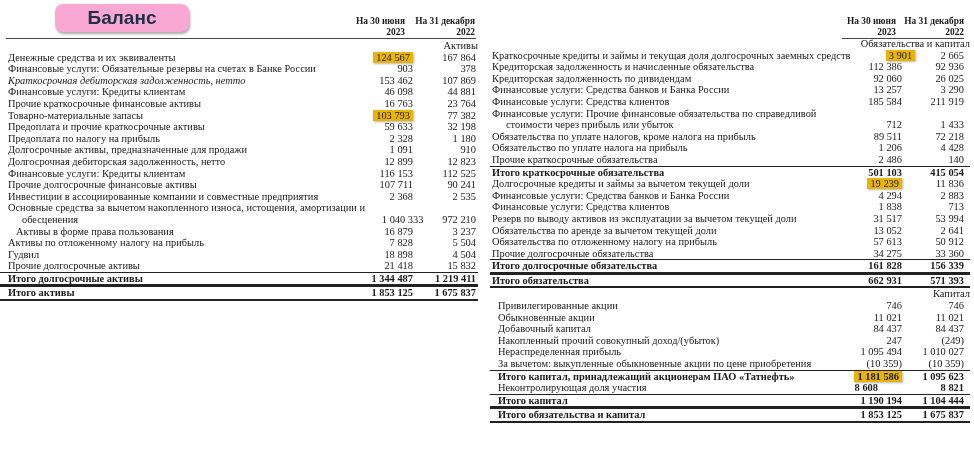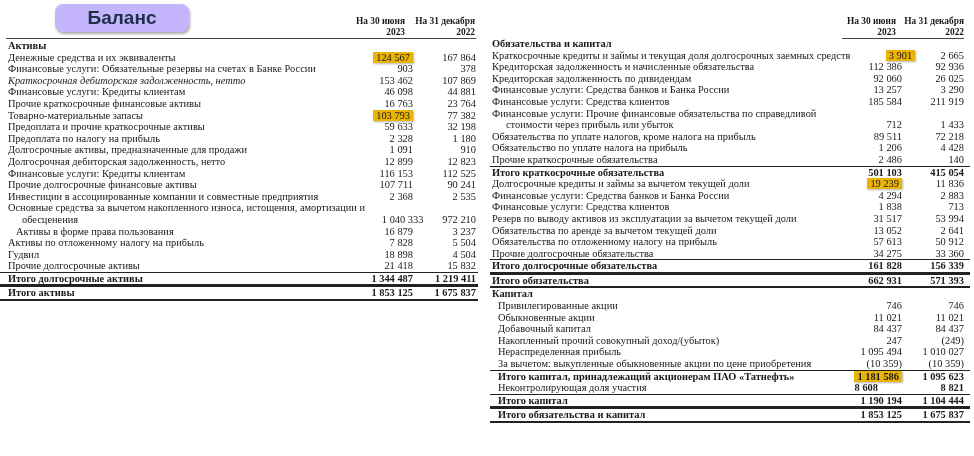--- a/index.html
+++ b/index.html
@@ -2,33 +2,33 @@
 <html><head>
 <meta charset="utf-8">
 <style>
   html, body { margin:0; padding:0; background:#ffffff; }
   body { width:974px; height:456px; position:relative; overflow:hidden;
          font-family:"Liberation Serif","DejaVu Serif",serif; color:#1a1a1a; }
   .panel { position:absolute; top:0; }
   #left { left:0; width:478px; }
   #right { left:490px; width:480px; }
   .title-btn { position:absolute; left:55px; top:4px; width:134px; height:28px;
-    background:#c4b5fd; border-radius:8px; box-shadow:1px 2px 3px rgba(0,0,0,0.35);
+    background:#f9a8d4; border-radius:8px; box-shadow:1px 2px 3px rgba(0,0,0,0.35);
     font-family:"Liberation Sans","DejaVu Sans",sans-serif; font-weight:bold;
     font-size:19px; color:#1f2f47; display:flex; align-items:center; justify-content:center; }
   .hdr { position:absolute; font-size:9.4px; font-weight:bold; text-align:right; line-height:11px; }
   .hdr.c1 { width:60px; }
   .hdr.c2 { width:70px; }
   .hdrline { position:absolute; height:0; border-top:1.5px solid #444; }
   .rows { position:absolute; left:0; right:0; }
   .row { position:relative; font-size:10.4px; line-height:11.6px; display:flex; }
   .row .lbl { flex:1; padding-left:8px; white-space:nowrap; }
   .row .v1, .row .v2 { text-align:right; align-self:flex-end; }
   .row.bold { font-weight:bold; }
-  .row.section { font-weight:bold; }
+  .row.section { font-weight:normal;text-align:right; }
   .row.total { border-top:1px solid #222; }
   .row.double { border-bottom:2.5px solid #222; }
   .hl { background:#eab308; padding:0 3px; box-shadow:1px 1px 2px rgba(0,0,0,0.3); }
   #left .row .v1 { width:70px; margin-right:0; }
   #left .row .v2 { width:63px; margin-right:2px; }
   #right .row .v1 { width:82px; }
   #right .row .v2 { width:62px; margin-right:6px; }
   .indent { padding-left:14px !important; }
 </style>
 </head>

